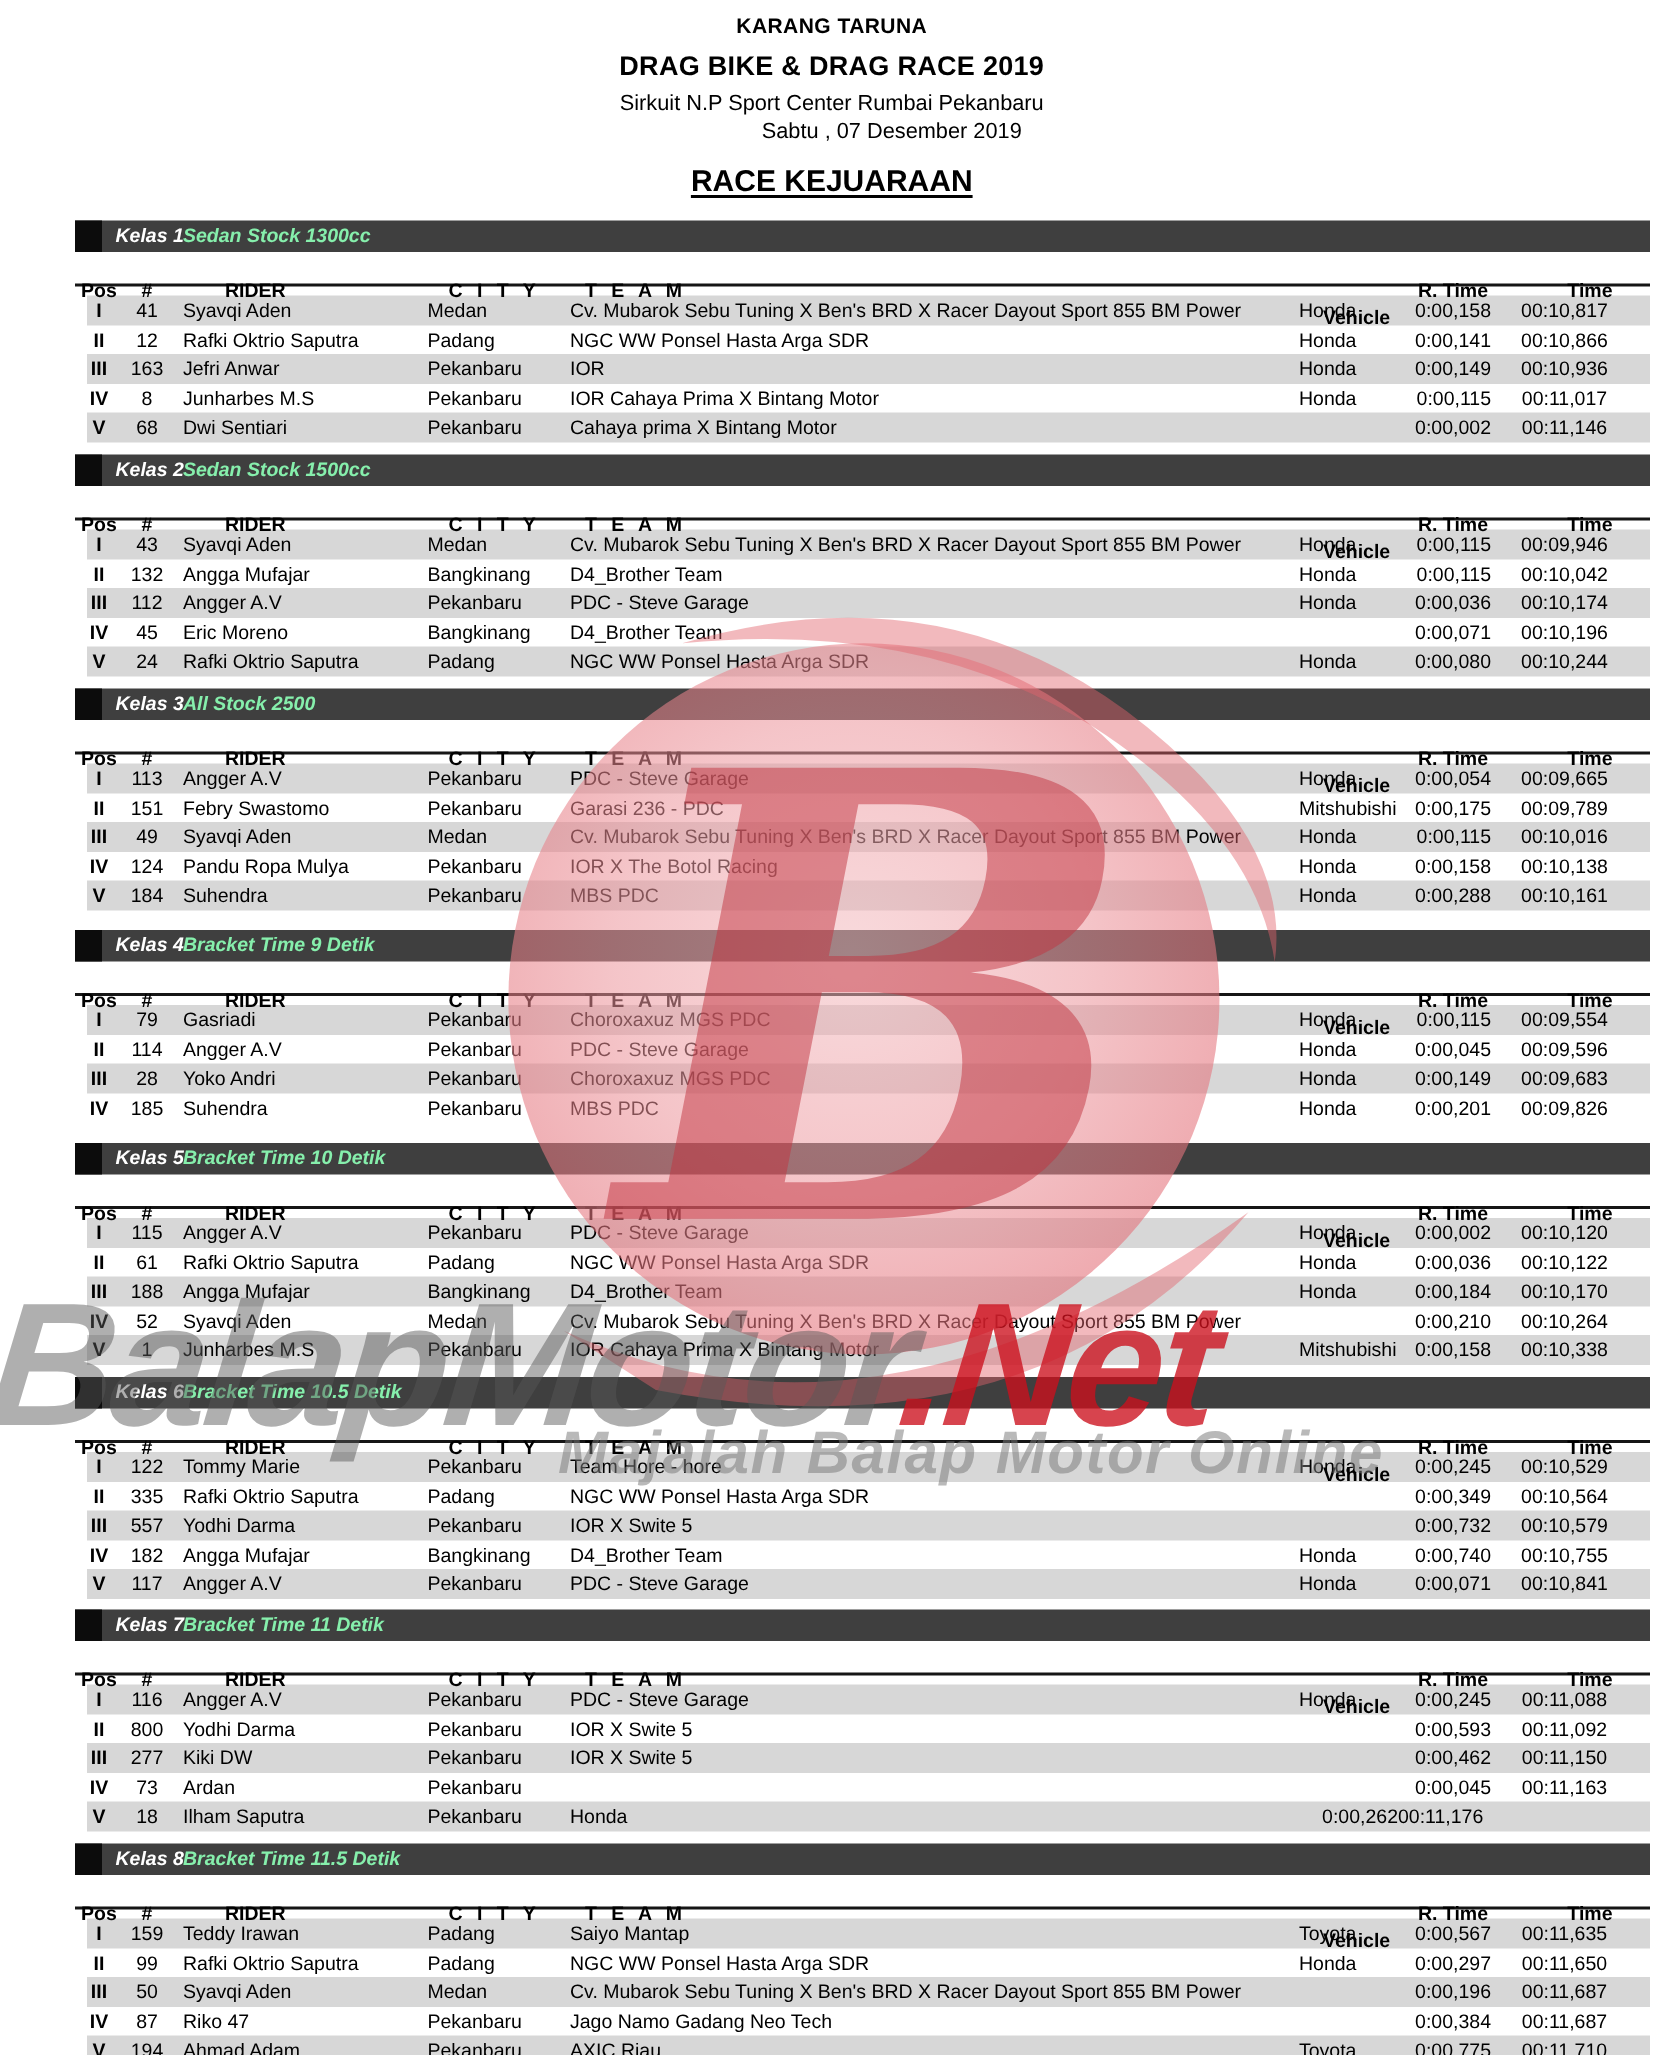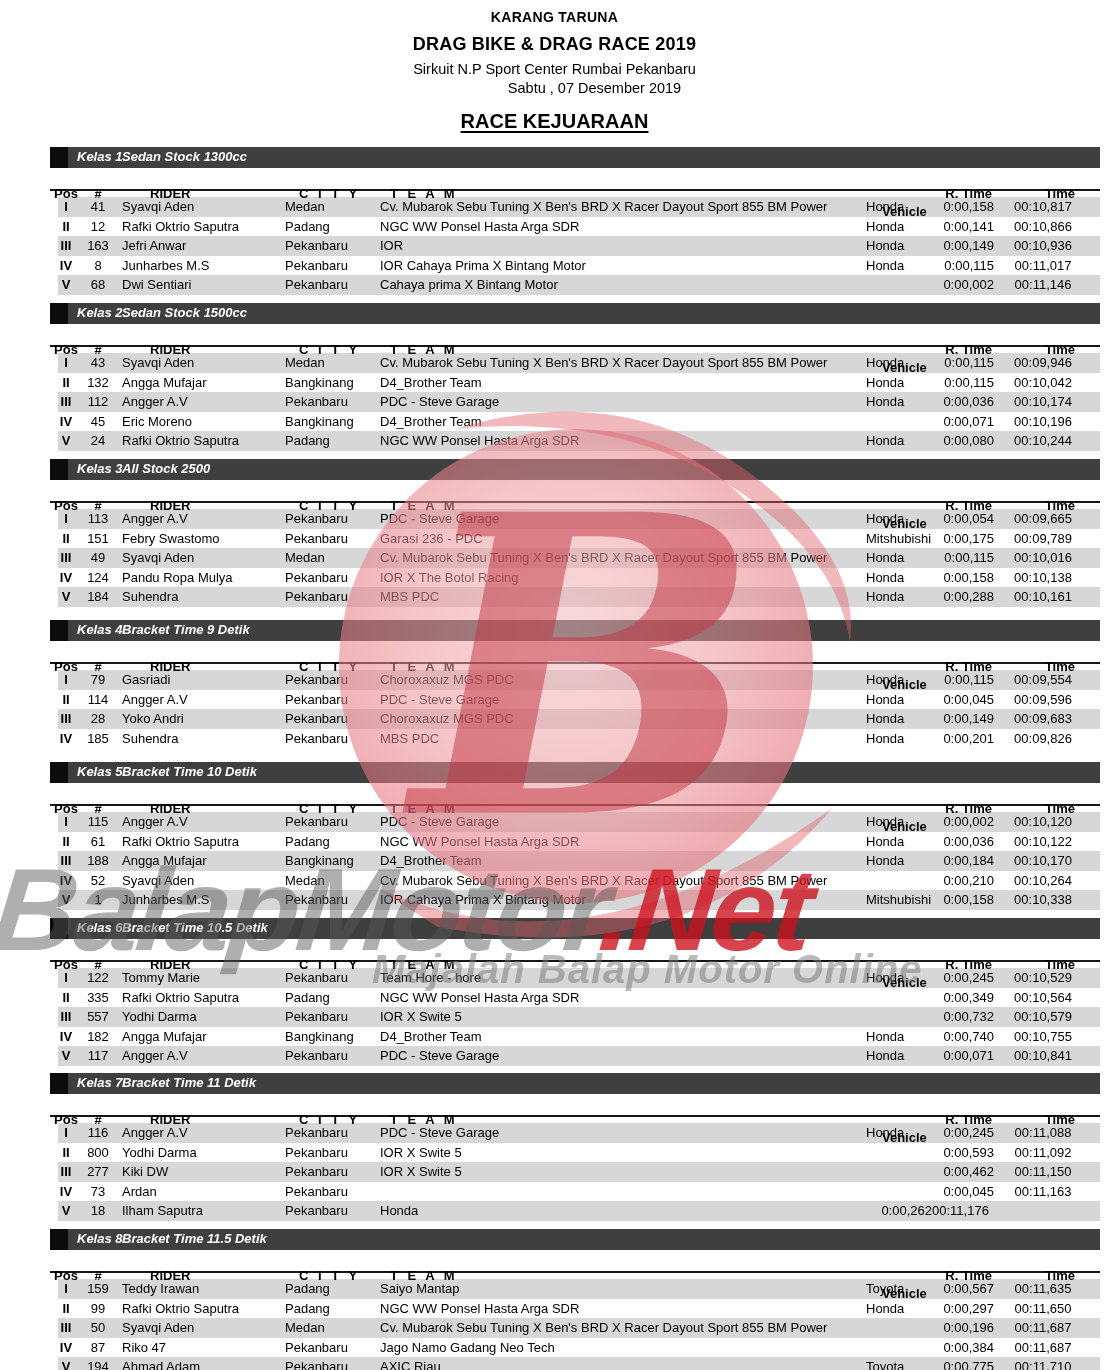--- a/index.html
+++ b/index.html
@@ -10,21 +10,21 @@
   .t1{top:9px;font-size:14px;font-weight:bold;letter-spacing:.3px;}
   .t2{top:34px;font-size:18px;font-weight:bold;letter-spacing:.2px;}
   .t3{top:61px;font-size:14.5px;}
   .t4{top:80px;font-size:14.5px;margin-left:40px;}
   .t5{top:110px;font-size:20px;font-weight:bold;text-decoration:underline;text-underline-offset:3px;}
   
   .sec{position:absolute;left:50px;width:1050px;}
   .band{position:relative;height:21px;background:#3f3f3f;}
   .band-sq{position:absolute;left:0;top:0;width:18px;height:21px;background:#0c0c0c;}
   .band-kelas{position:absolute;left:27px;top:2px;color:#fff;font-size:13px;font-weight:bold;font-style:italic;}
-  .band-name{position:absolute;left:72px;top:2px;color:#ffffff;font-size:13px;font-weight:bold;font-style:italic;}
+  .band-name{position:absolute;left:72px;top:2px;color:#86efac;font-size:13px;font-weight:bold;font-style:italic;}
   .grid8{display:grid;grid-template-columns:32px 32px 171px 95px 486px 66px 62px 106px;align-items:center;}
   .thead{height:21px;border-bottom:2px solid #161616;margin-bottom:6px;font-weight:bold;font-size:13px;white-space:nowrap;}
   .th-pos{text-align:center;}
   .th-num{text-align:center;}
   .th-rider{padding-left:36px;}
   .th-city{padding-left:14px;letter-spacing:3px;}
   .th-team{padding-left:10px;letter-spacing:3px;}
   .th-vehicle{padding-left:16px;margin-top:36px;}
   .th-rtime{text-align:right;padding-right:2px;}
   .th-time{text-align:right;padding-right:25px;}

